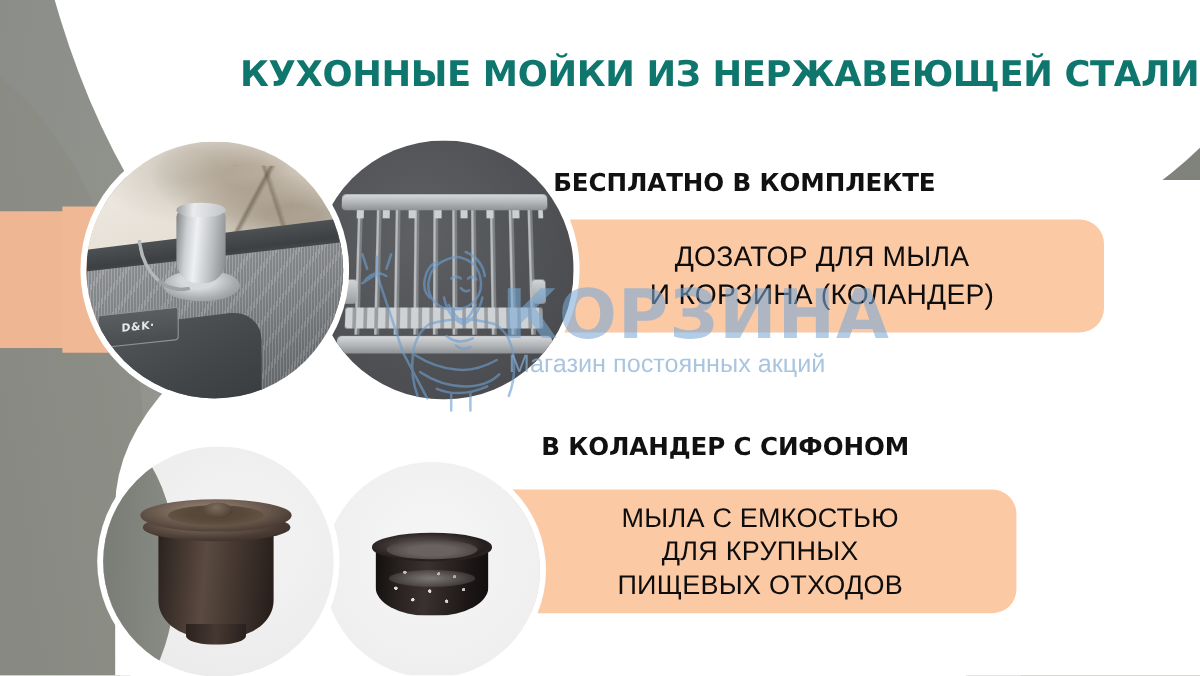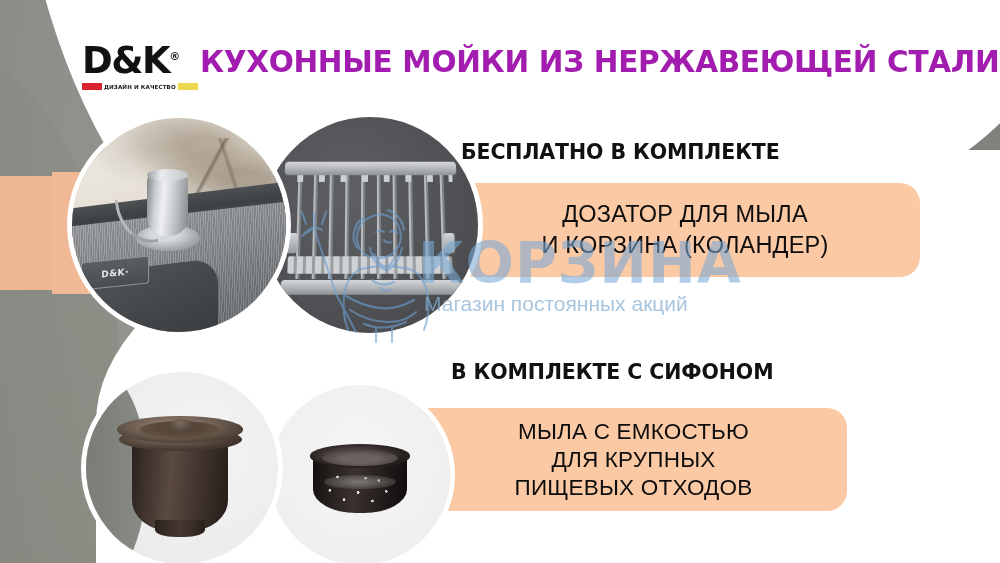--- a/index.html
+++ b/index.html
@@ -125,21 +125,21 @@
     white-space: nowrap;
     padding: 0 2px;
   }
   .headline {
     position: absolute;
     left: 200px; top: 45px;
     font-family: "DejaVu Sans", sans-serif;
     font-weight: bold;
     font-size: 29.5px;
     letter-spacing: -0.3px;
-    color: #a21caf;
+    color: #0f766e;
     white-space: nowrap;
   }
 
   
   .sec-head {
     position: absolute;
     font-family: "DejaVu Sans", sans-serif;
     font-weight: bold;
     font-size: 20.5px;
     color: #111111;
@@ -441,40 +441,32 @@
 
   <div class="bg-gray-left"></div>
   <div class="bg-gray-left-2"></div>
   <div class="bg-gray-right"></div>
   <div class="bg-gray-right-2"></div>
   <div class="bg-white-swoosh"></div>
   <div class="bg-white-lower"></div>
   <div class="peach-pad-left2"></div>
   <div class="peach-pad-left"></div>
 
-  <div class="logo-block">
-    <div class="logo-word"><span>D&amp;K</span><span class="logo-reg">®</span></div>
-    <div class="logo-tag">
-      <span class="tag-bar-red"></span>
-      <span class="tag-text">ДИЗАЙН И КАЧЕСТВО</span>
-      <span class="tag-bar-yellow"></span>
-    </div>
-  </div>
 
   <div class="headline">КУХОННЫЕ МОЙКИ ИЗ НЕРЖАВЕЮЩЕЙ СТАЛИ</div>
 
   <div class="sec-head one">БЕСПЛАТНО В КОМПЛЕКТЕ</div>
   <div class="panel one">
     <div class="panel-text">
       <span>ДОЗАТОР ДЛЯ МЫЛА</span><br>
       <span>И КОРЗИНА (КОЛАНДЕР)</span>
     </div>
   </div>
 
-  <div class="sec-head two">В КОМПЛЕКТЕ С СИФОНОМ</div>
+  <div class="sec-head two">В КОЛАНДЕР С СИФОНОМ</div>
   <div class="panel two">
     <div class="panel-text">
       <span>МЫЛА С ЕМКОСТЬЮ</span><br>
       <span>ДЛЯ КРУПНЫХ</span><br>
       <span>ПИЩЕВЫХ ОТХОДОВ</span>
     </div>
   </div>
 
   <div class="circle c2">
     <div class="photo">

